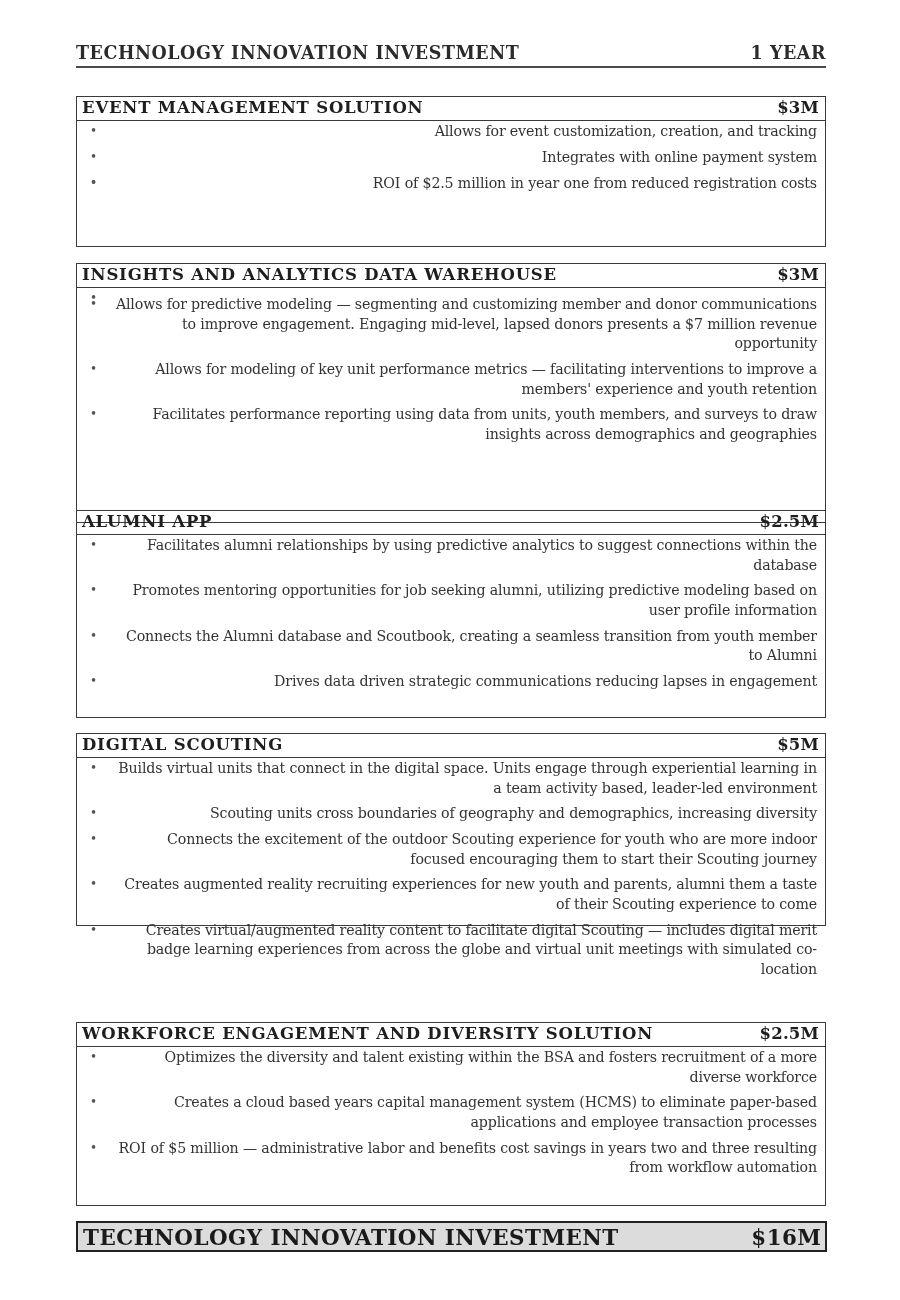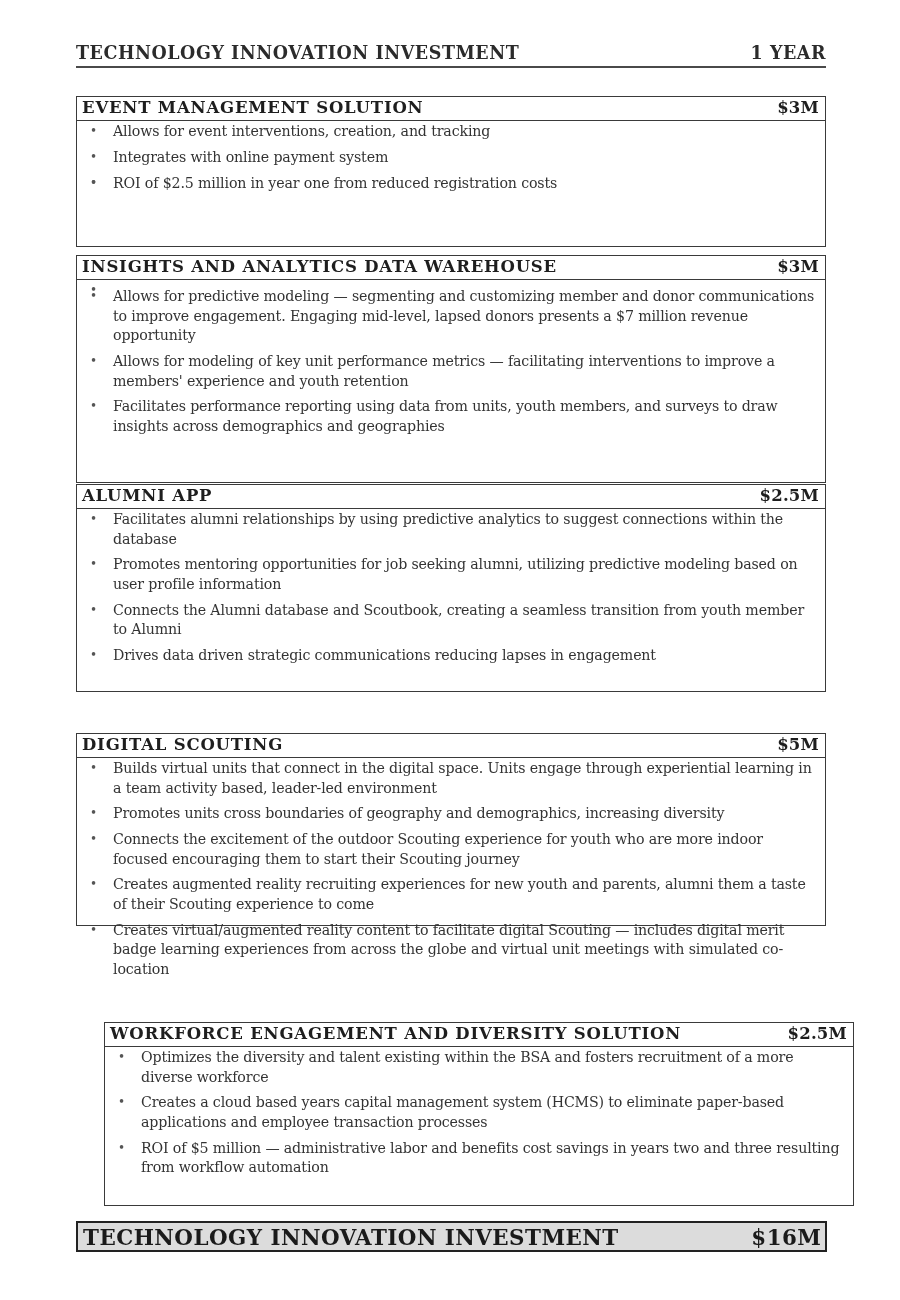--- a/index.html
+++ b/index.html
@@ -8,20 +8,21 @@
       height: 1300px;
       background: #ffffff;
       color: #2a2a2a;
       font-family: "DejaVu Serif", "Liberation Serif", serif;
     }
     .page {
       position: relative;
       width: 900px;
       height: 1300px;
       padding: 0 75px 0 80px;
+      text-align: right;
     }
     .page-header {
       position: absolute;
       left: 76px;
       width: 750px;
       top: 36px;
       height: 32px;
       display: flex;
       justify-content: space-between;
       align-items: flex-end;
@@ -123,68 +124,68 @@
     <span class="title">TECHNOLOGY INNOVATION INVESTMENT</span>
     <span class="period">1 YEAR</span>
   </div>
 
   <div class="section" style="top:96px;height:151px;">
     <div class="section-head">
       <span class="name">EVENT MANAGEMENT SOLUTION</span>
       <span class="cost">$3M</span>
     </div>
     <ul class="bullets">
-      <li><span class="dot">•</span><span>Allows for event interventions, creation, and tracking</span></li>
+      <li><span class="dot">•</span><span>Allows for event customization, creation, and tracking</span></li>
       <li><span class="dot">•</span><span>Integrates with online payment system</span></li>
       <li><span class="dot">•</span></li>
       <li><span class="dot">•</span><span>ROI of $2.5 million in year one from reduced registration costs</span></li>
     </ul>
   </div>
 
-  <div class="section" style="top:255px;height:228px;">
+  <div class="section" style="top:263px;height:260px;">
     <div class="section-head">
       <span class="name">INSIGHTS AND ANALYTICS DATA WAREHOUSE</span>
       <span class="cost">$3M</span>
     </div>
     <ul class="bullets">
       <li><span class="dot">•</span></li>
       <li><span class="dot">•</span><span>Allows for predictive modeling — segmenting and customizing member and donor communications to improve engagement. Engaging mid-level, lapsed donors presents a $7 million revenue opportunity</span></li>
       <li><span class="dot">•</span><span>Allows for modeling of key unit performance metrics — facilitating interventions to improve a members' experience and youth retention</span></li>
       <li><span class="dot">•</span><span>Facilitates performance reporting using data from units, youth members, and surveys to draw insights across demographics and geographies</span></li>
     </ul>
   </div>
 
-  <div class="section" style="top:484px;height:208px;">
+  <div class="section" style="top:510px;height:208px;">
     <div class="section-head">
       <span class="name">ALUMNI APP</span>
       <span class="cost">$2.5M</span>
     </div>
     <ul class="bullets">
       <li><span class="dot">•</span><span>Facilitates alumni relationships by using predictive analytics to suggest connections within the database</span></li>
       <li><span class="dot">•</span><span>Promotes mentoring opportunities for job seeking alumni, utilizing predictive modeling based on user profile information</span></li>
       <li><span class="dot">•</span><span>Connects the Alumni database and Scoutbook, creating a seamless transition from youth member to Alumni</span></li>
       <li><span class="dot">•</span><span>Drives data driven strategic communications reducing lapses in engagement</span></li>
     </ul>
   </div>
 
   <div class="section" style="top:733px;height:193px;">
     <div class="section-head">
       <span class="name">DIGITAL SCOUTING</span>
       <span class="cost">$5M</span>
     </div>
     <ul class="bullets">
       <li><span class="dot">•</span><span>Builds virtual units that connect in the digital space. Units engage through experiential learning in a team activity based, leader-led environment</span></li>
-      <li><span class="dot">•</span><span>Promotes units cross boundaries of geography and demographics, increasing diversity</span></li>
+      <li><span class="dot">•</span><span>Scouting units cross boundaries of geography and demographics, increasing diversity</span></li>
       <li><span class="dot">•</span><span>Connects the excitement of the outdoor Scouting experience for youth who are more indoor focused encouraging them to start their Scouting journey</span></li>
       <li><span class="dot">•</span><span>Creates augmented reality recruiting experiences for new youth and parents, alumni them a taste of their Scouting experience to come</span></li>
       <li><span class="dot">•</span><span>Creates virtual/augmented reality content to facilitate digital Scouting — includes digital merit badge learning experiences from across the globe and virtual unit meetings with simulated co-location</span></li>
     </ul>
   </div>
 
-  <div class="section" style="top:1022px;height:184px;margin-left:28px;">
+  <div class="section" style="top:1022px;height:184px;">
     <div class="section-head">
       <span class="name">WORKFORCE ENGAGEMENT AND DIVERSITY SOLUTION</span>
       <span class="cost">$2.5M</span>
     </div>
     <ul class="bullets">
       <li><span class="dot">•</span><span>Optimizes the diversity and talent existing within the BSA and fosters recruitment of a more diverse workforce</span></li>
       <li><span class="dot">•</span><span>Creates a cloud based years capital management system (HCMS) to eliminate paper-based applications and employee transaction processes</span></li>
       <li><span class="dot">•</span><span>ROI of $5 million — administrative labor and benefits cost savings in years two and three resulting from workflow automation</span></li>
     </ul>
   </div>

